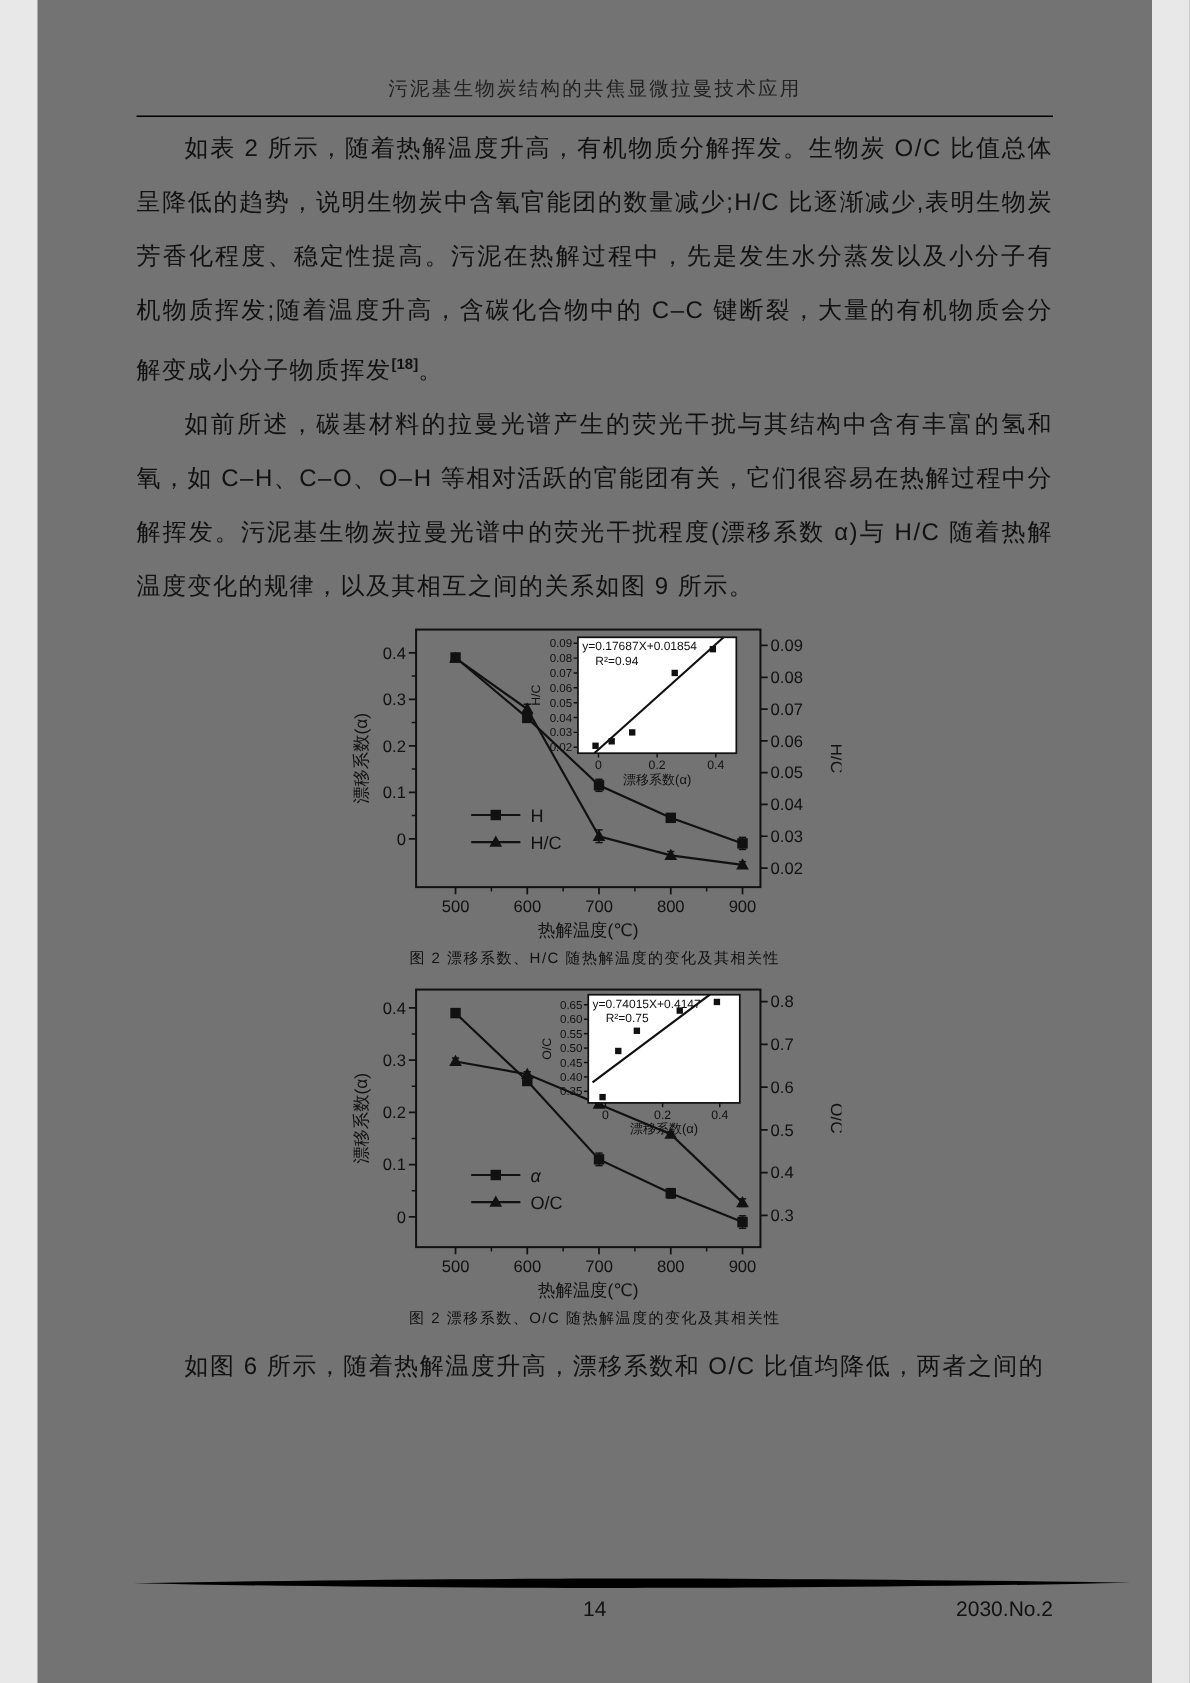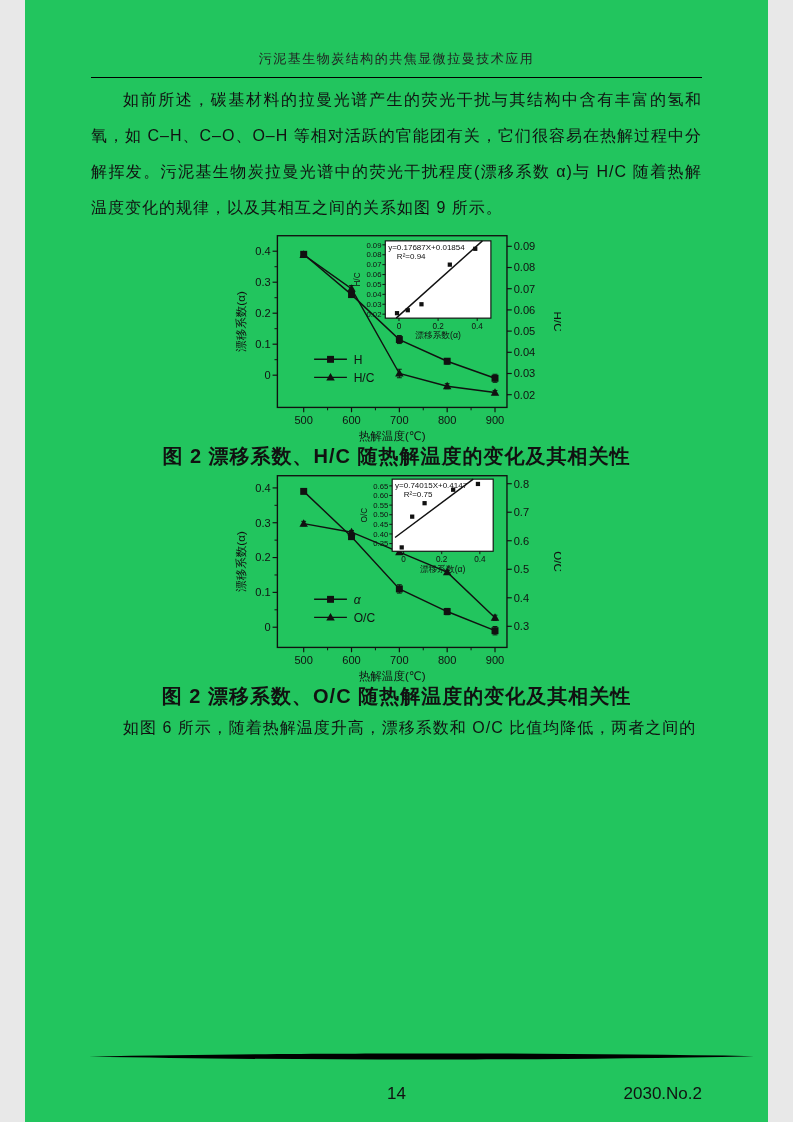--- a/index.html
+++ b/index.html
@@ -1,46 +1,47 @@
 <!DOCTYPE html>
 <html><head>
 <meta charset="utf-8">
 <style>
   html,body{margin:0;padding:0;background:#e8e8e8;}
-  .page{position:relative;width:743px;height:1122px;margin:0 auto;background:#22c55e;
+  .page{position:relative;width:743px;height:1122px;margin:0 auto;background:#737373;
         font-family:"Liberation Sans","DejaVu Sans",sans-serif;color:#111;overflow:hidden;}
   .header{padding-top:50px;}
   .header-title{text-align:center;font-size:13px;letter-spacing:1.5px;color:#222;}
   .header-rule{margin:9px 66px 0 66px;border-top:1.6px solid #000;height:0;}
   .bodytext{padding:4px 66px 0 66px;}
   p.para{margin:0;font-size:16px;line-height:36px;text-align:justify;text-justify:inter-character;
          text-indent:2em;letter-spacing:1px;}
   p.para sup{font-size:10px;font-weight:bold;letter-spacing:0;}
   p.last{margin-top:4px;}
   figure.fig{margin:2px 0 0 0;text-align:center;}
   figure.fig .chart{display:flex;justify-content:center;}
-  figcaption{font-size:20px;font-weight:bold;line-height:20px;letter-spacing:1px;}
+  figcaption{font-size:10px;font-weight:normal;line-height:20px;letter-spacing:1px;}
   .footer{position:absolute;left:0;right:0;top:1046px;}
   .footer-rule-wrap{margin:0 64px;}
-  .footer-row{position:relative;margin-top:20px;font-size:17px;}
+  .footer-row{position:relative;margin-top:0;font-size:14px;}
   .page-num{display:block;text-align:center;}
   .issue{position:absolute;right:66px;top:0;}
   svg text{fill:#111;}
 </style>
 </head>
 <body>
 
 <div class="page">
 
   <div class="header">
     <div class="header-title">污泥基生物炭结构的共焦显微拉曼技术应用</div>
     <div class="header-rule"></div>
   </div>
 
   <div class="bodytext">
+    <p class="para"><span>如表 2 所示，随着热解温度升高，有机物质分解挥发。生物炭 O/C 比值总体呈降低的趋势，说明生物炭中含氧官能团的数量减少;H/C 比逐渐减少,表明生物炭芳香化程度、稳定性提高。污泥在热解过程中，先是发生水分蒸发以及小分子有机物质挥发;随着温度升高，含碳化合物中的 C–C 键断裂，大量的有机物质会分解变成小分子物质挥发</span><sup>[18]</sup><span>。</span></p>
     <p class="para">如前所述，碳基材料的拉曼光谱产生的荧光干扰与其结构中含有丰富的氢和氧，如 C–H、C–O、O–H 等相对活跃的官能团有关，它们很容易在热解过程中分解挥发。污泥基生物炭拉曼光谱中的荧光干扰程度(漂移系数 α)与 H/C 随着热解温度变化的规律，以及其相互之间的关系如图 9 所示。</p>
 
     <figure class="fig">
       <div class="chart">
           <svg viewBox="0 0 340 226" width="328" height="218">
             <rect x="46" y="8" width="238" height="178" fill="none" stroke="#111" stroke-width="1.4"></rect>
             <line x1="73.27083333333333" y1="186" x2="73.27083333333333" y2="191" stroke="#111" stroke-width="1.2"></line>
             <text x="73.27083333333333" y="203" font-size="11.5" text-anchor="middle">500</text>
             <line x1="98.0625" y1="186" x2="98.0625" y2="189" stroke="#111" stroke-width="1"></line>
             <line x1="122.85416666666667" y1="186" x2="122.85416666666667" y2="191" stroke="#111" stroke-width="1.2"></line>

